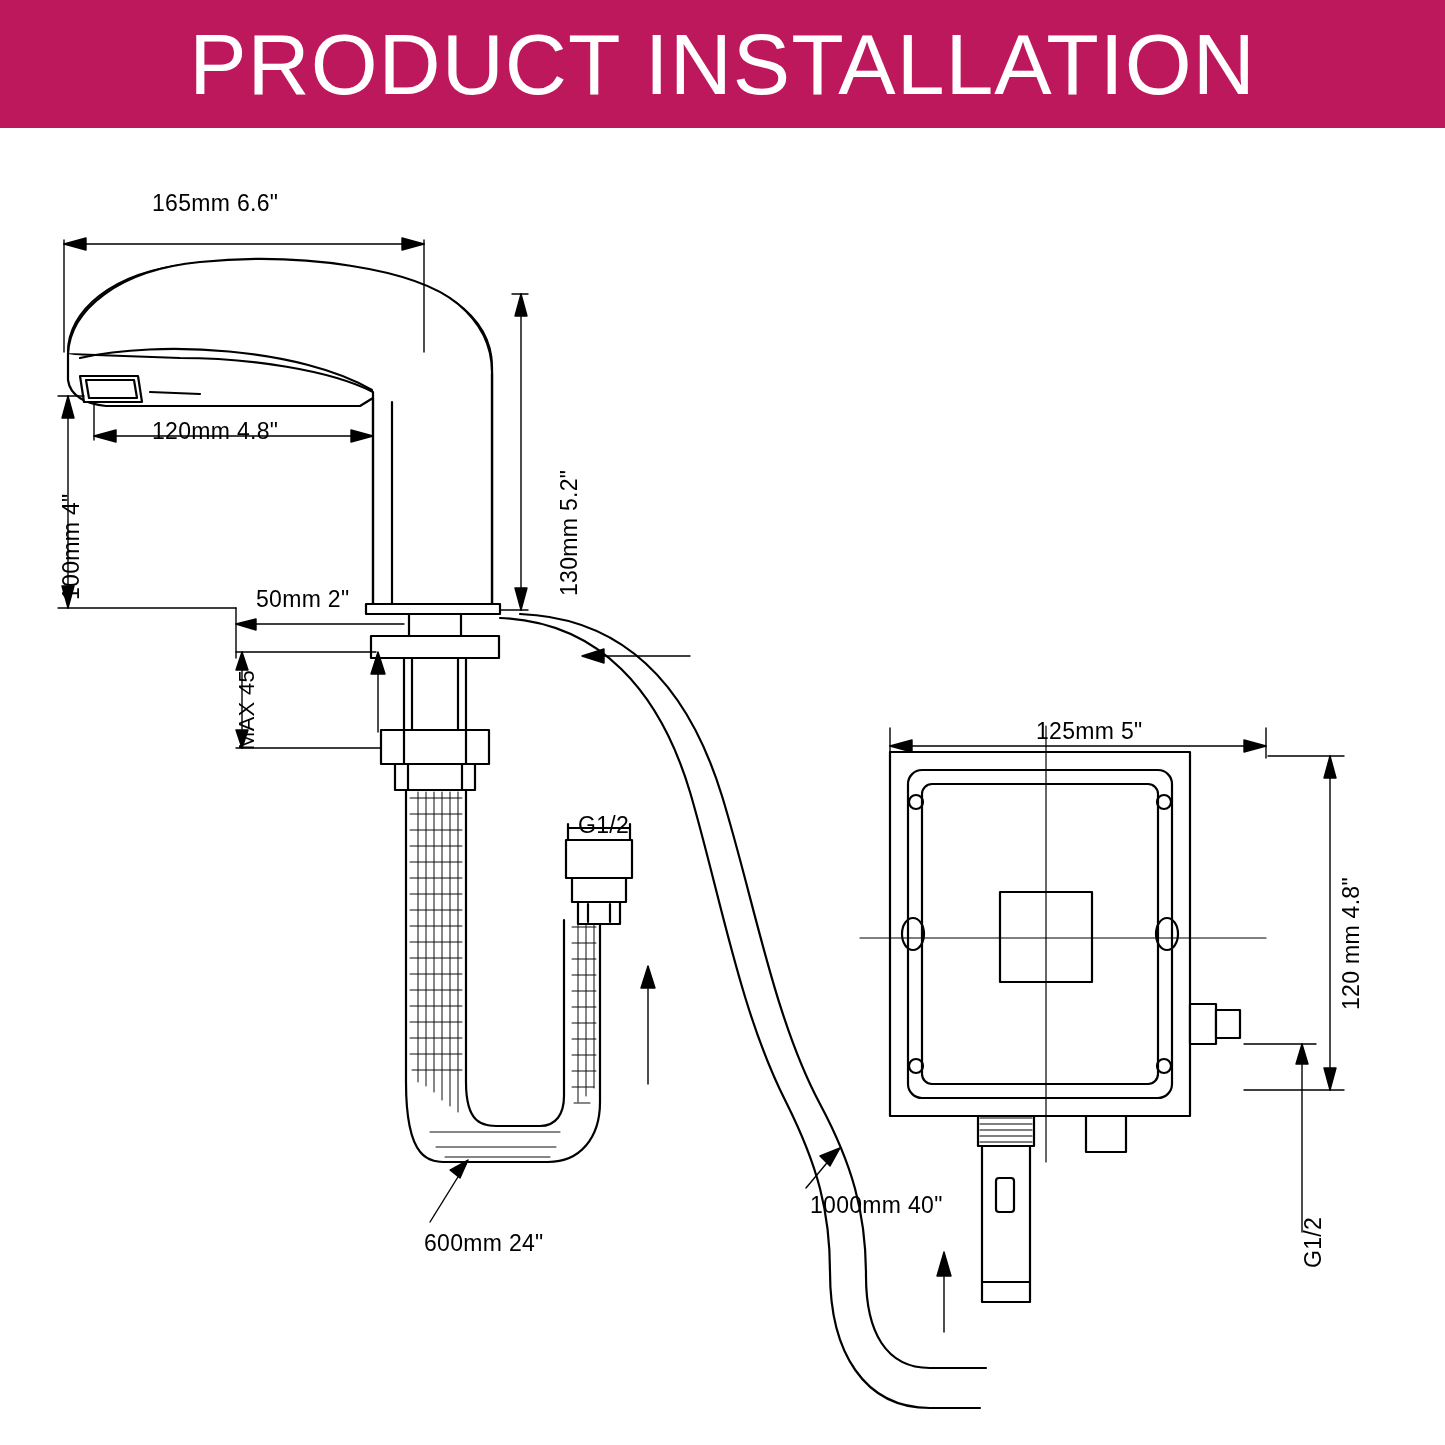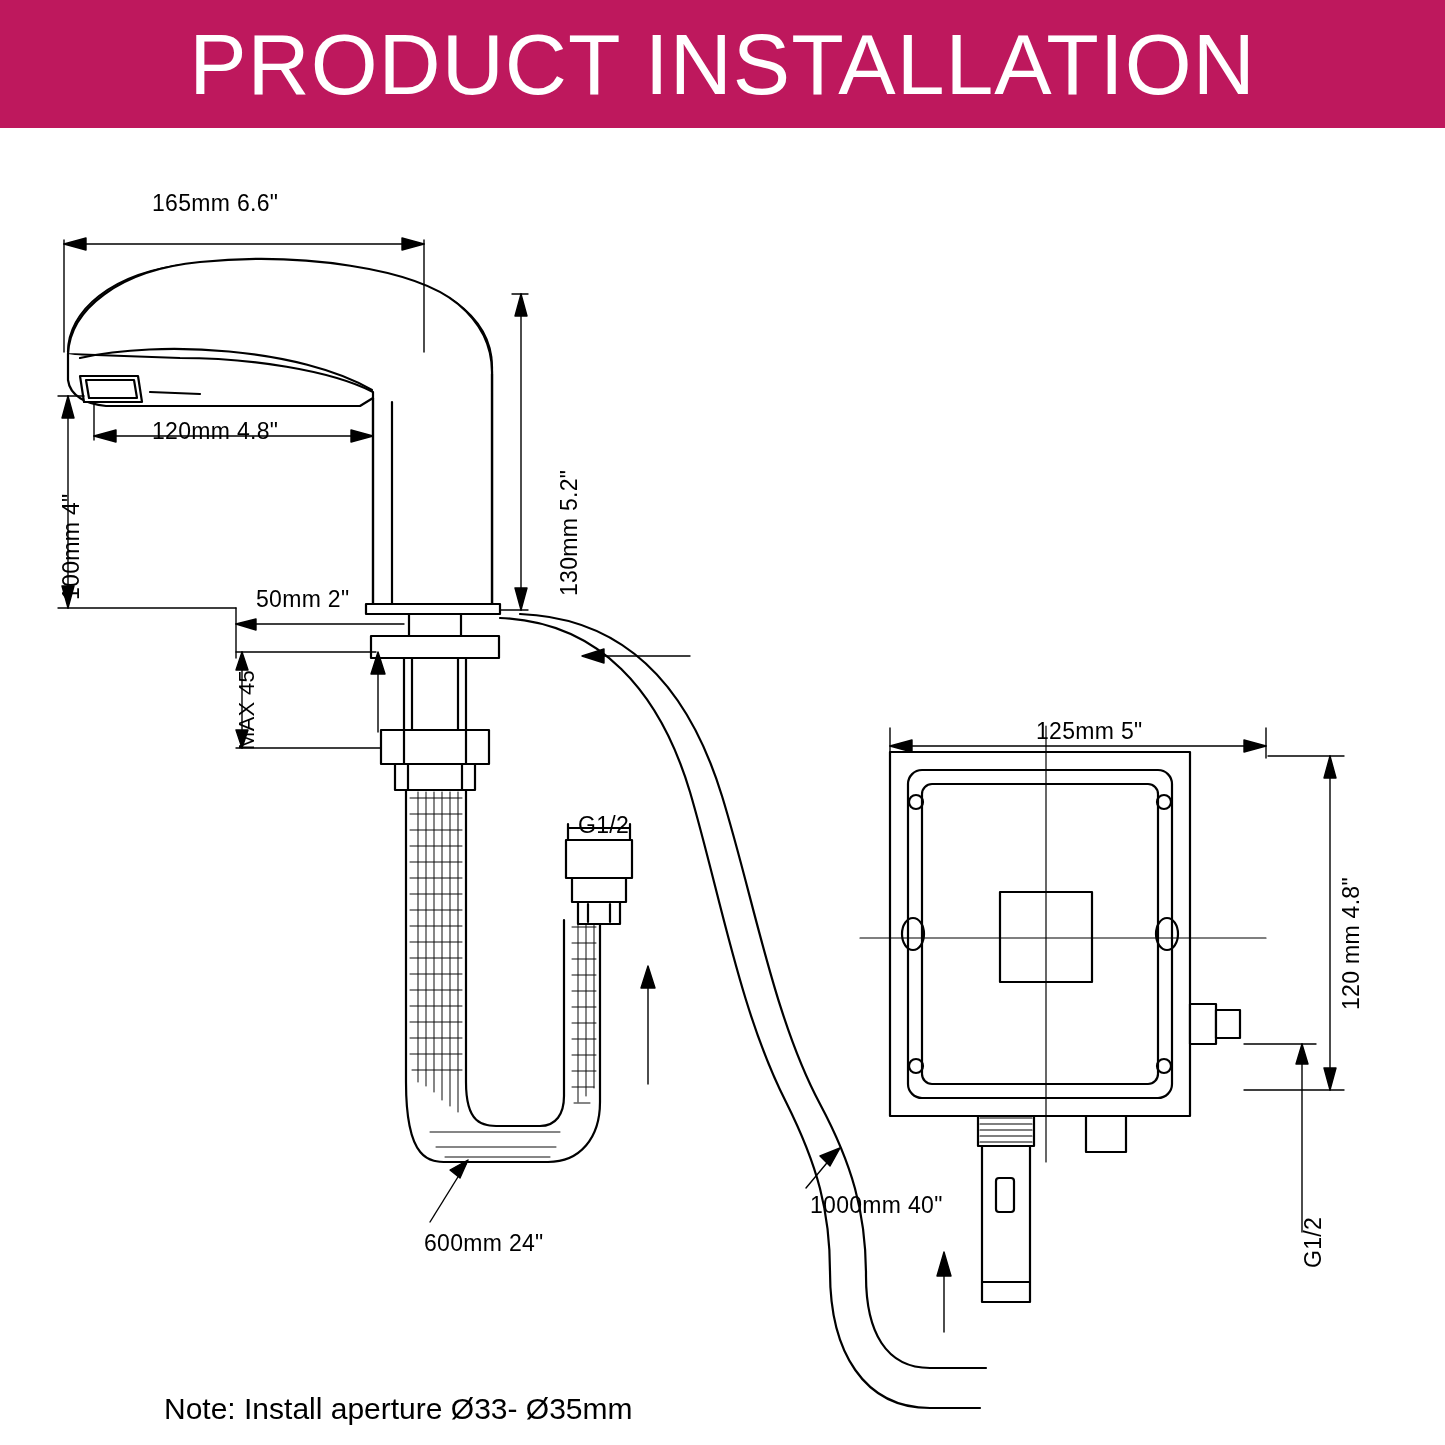--- a/index.html
+++ b/index.html
@@ -312,15 +312,14 @@
   <div class="dim-label" style="left:424px; top:1230px;">600mm 24"</div>
 
   <div class="dim-label" style="left:810px; top:1192px;">1000mm 40"</div>
 
   <div class="dim-label" style="left:1036px; top:718px;">125mm 5"</div>
 
   <div class="dim-label rot90" style="left:1338px; top:1010px;">120 mm 4.8"</div>
 
   <div class="dim-label rot90" style="left:1300px; top:1268px;">G1/2</div>
 
-  <div class="note-text" style="left:164px; top:1392px;">Note: Install aperture Ø33- Ø35mm</div>
 
 </div>
 
 </body></html>

